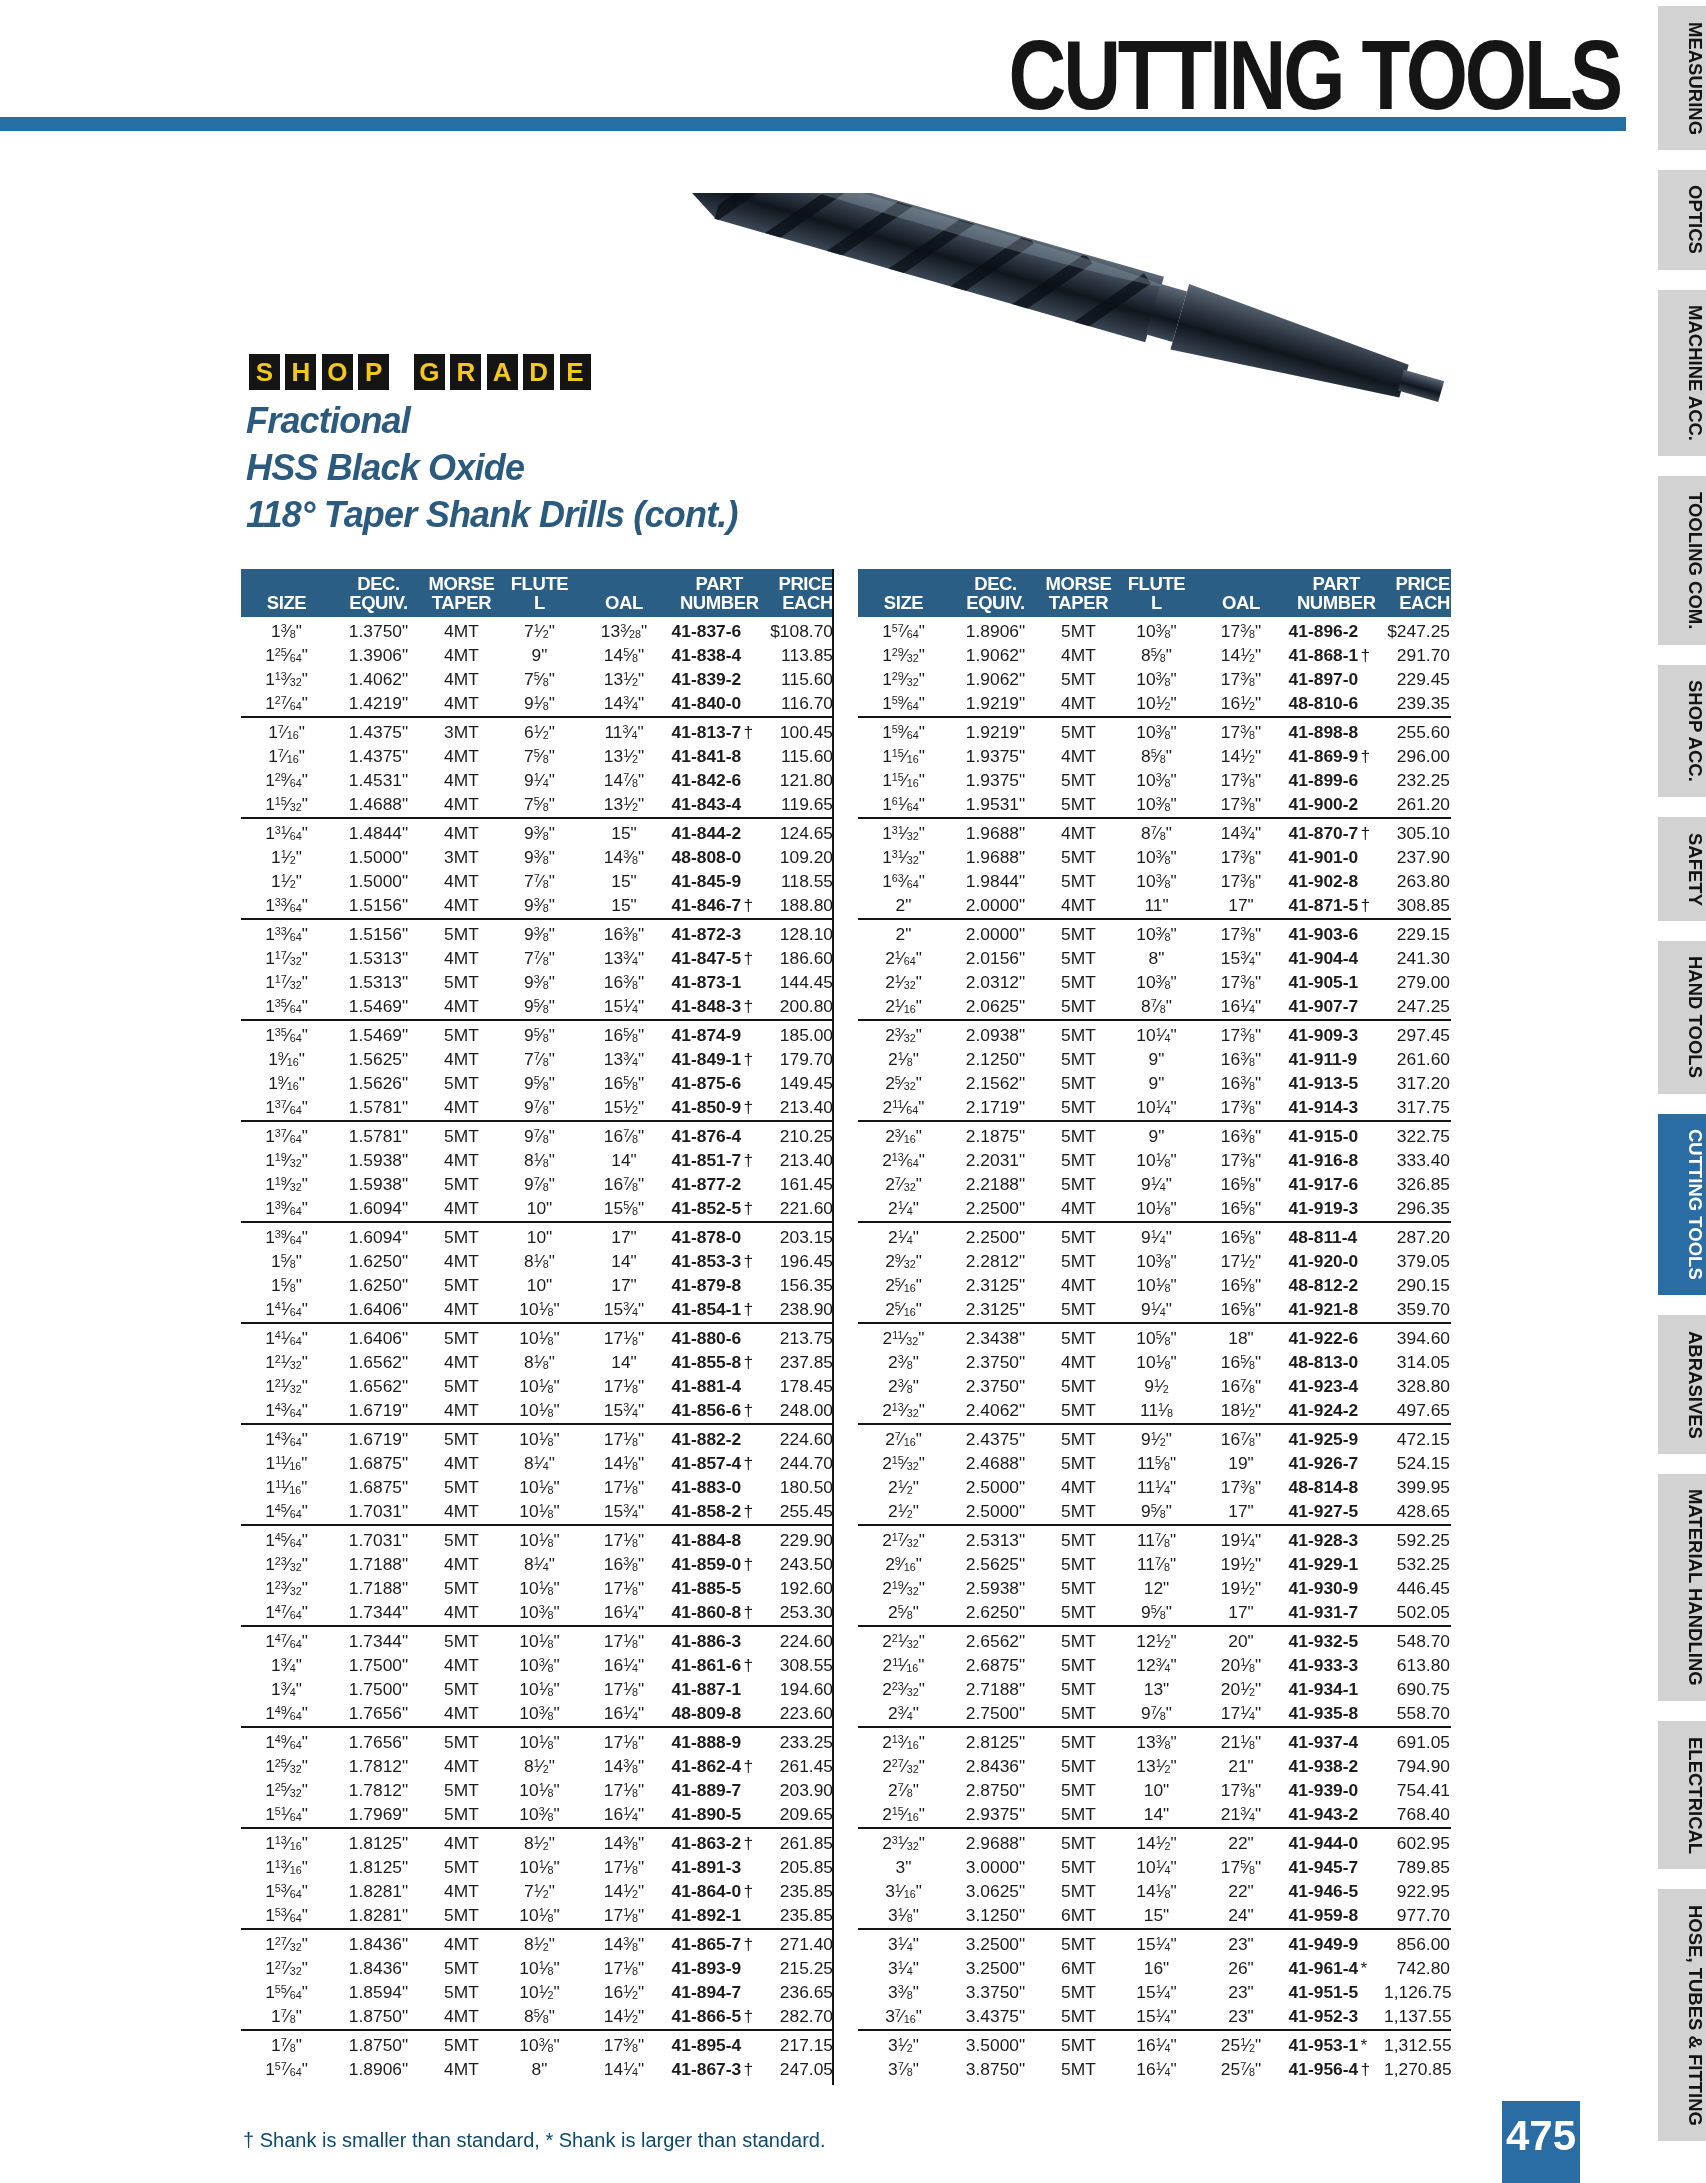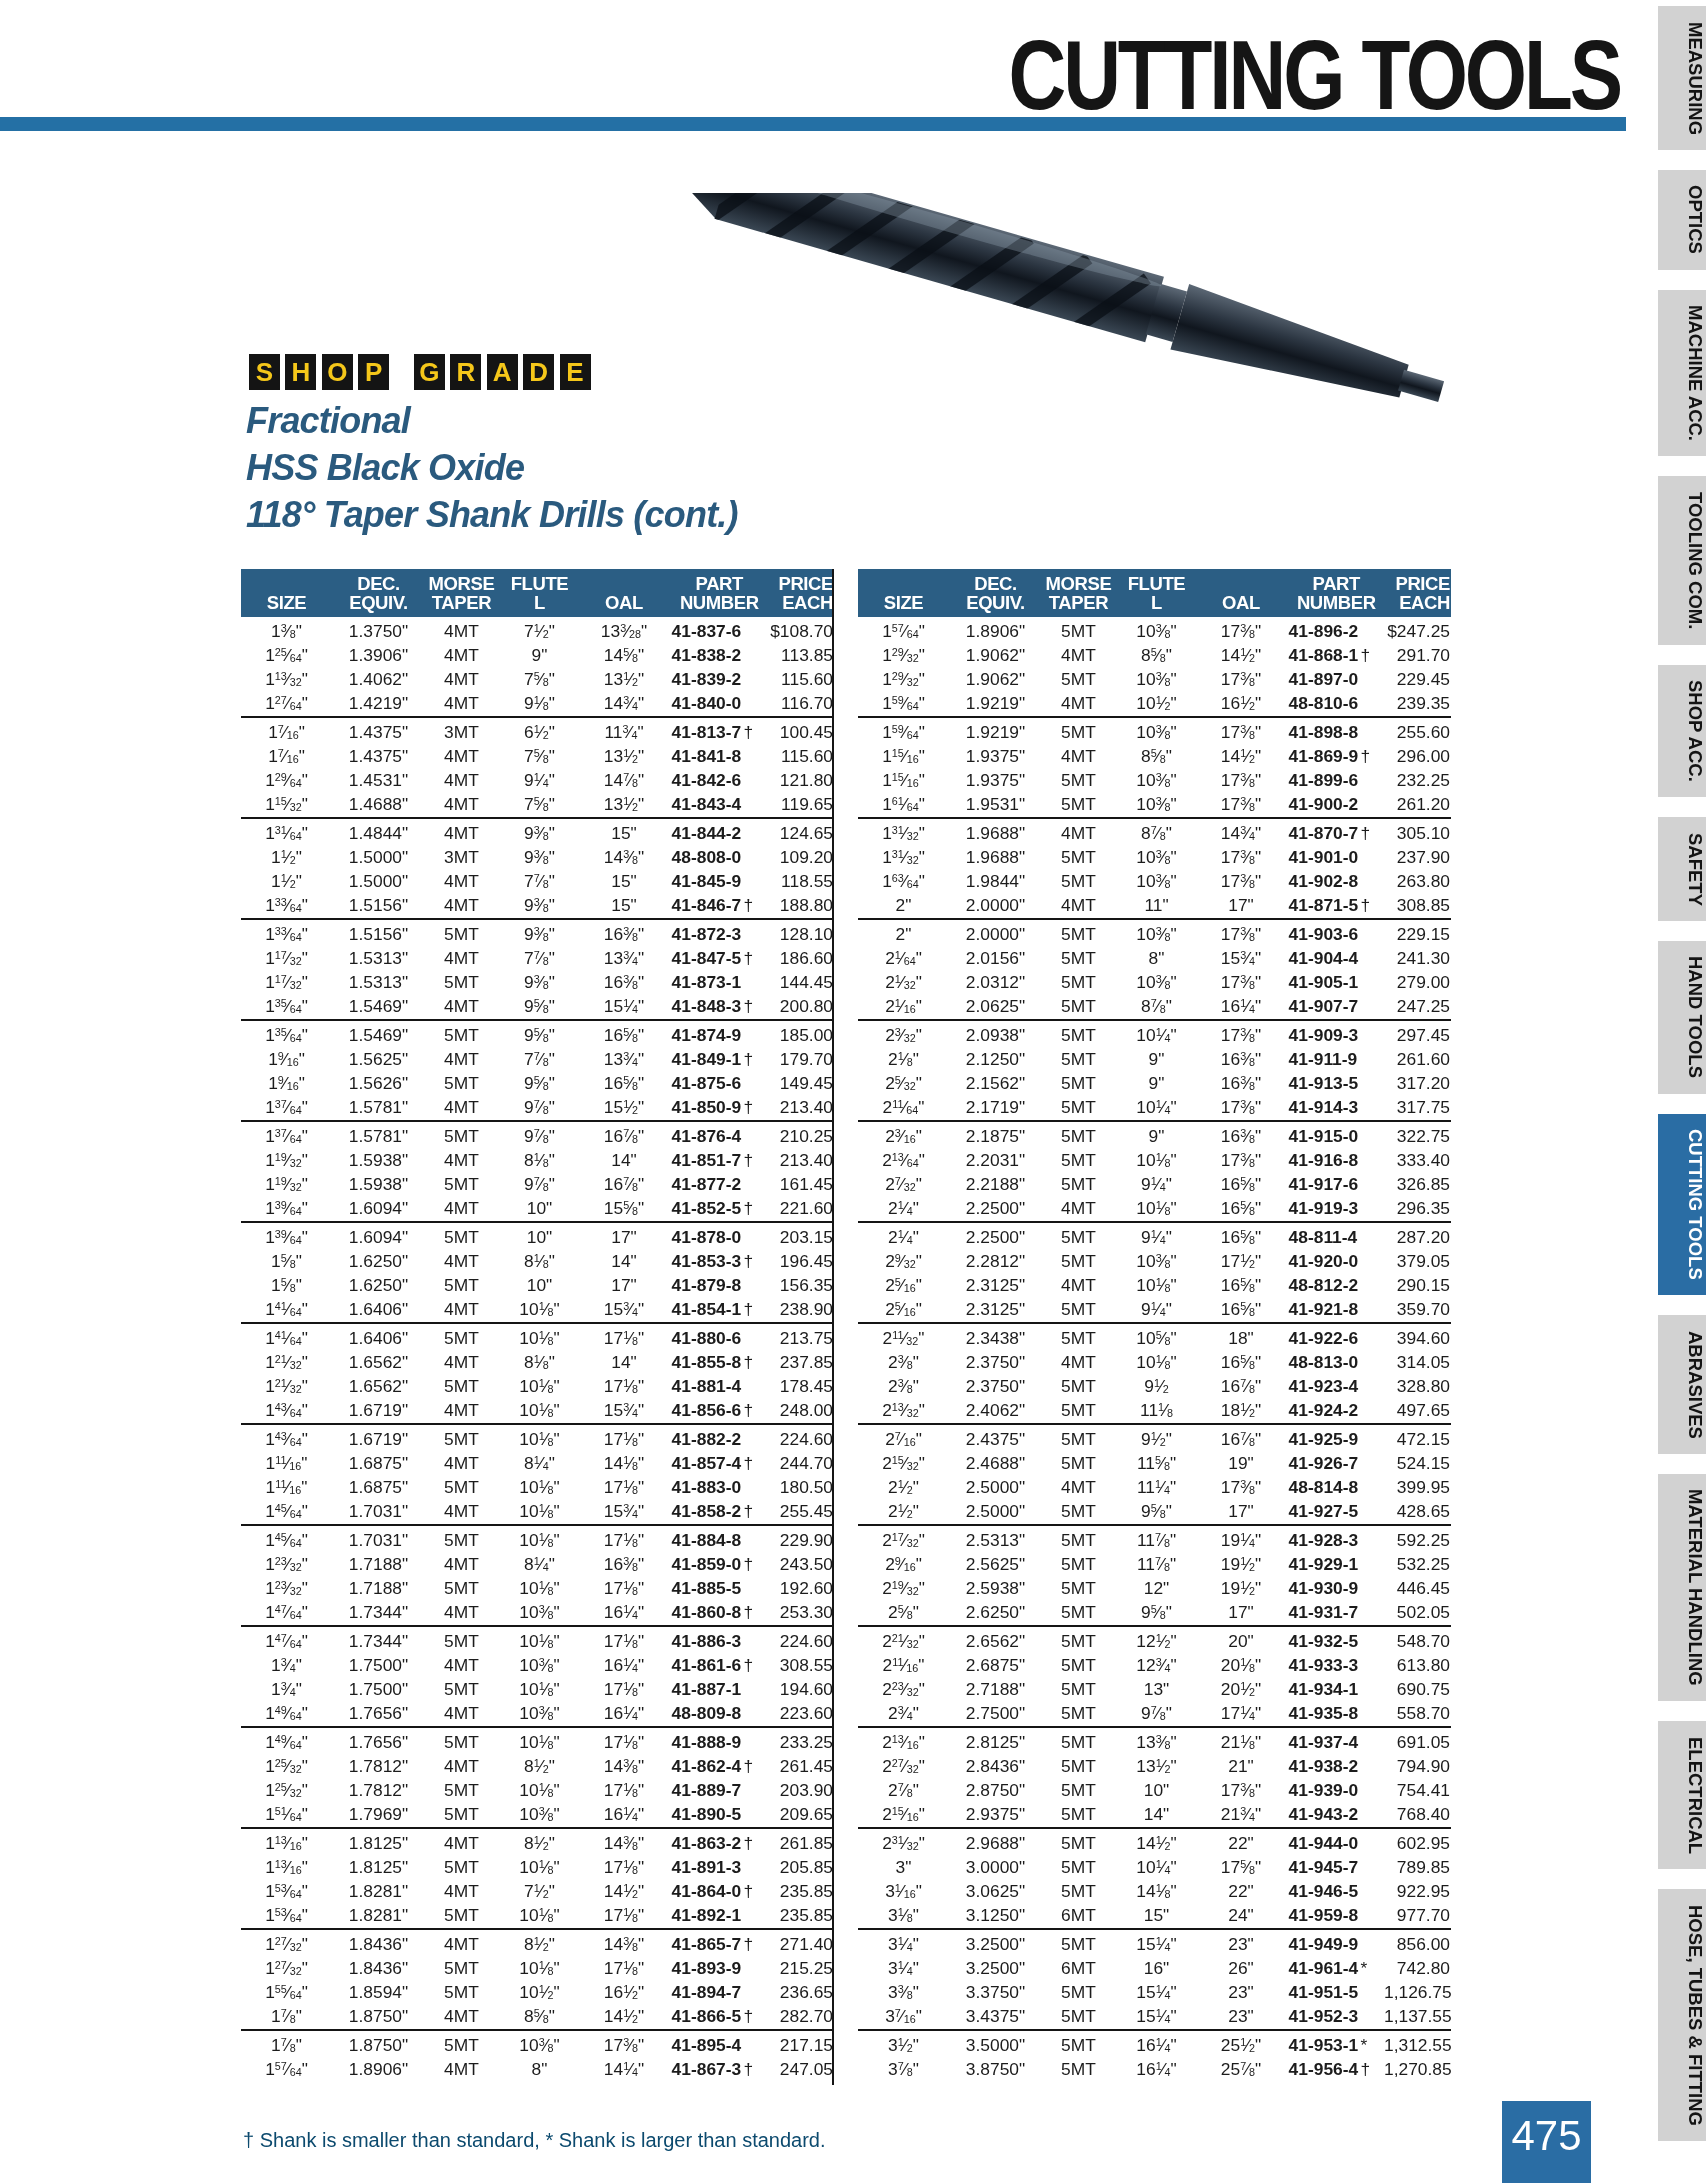--- a/index.html
+++ b/index.html
@@ -48,22 +48,22 @@
   .c6{width:66px;text-align:right;}
   .hc.c5{font-weight:700;align-items:center;}
   sup{font-size:0.62em;vertical-align:0.5em;line-height:0;}
   sub{font-size:0.62em;vertical-align:-0.12em;line-height:0;}
   .mark{font-weight:400;margin-left:2.3px;}
 
   
   .footnote{position:absolute;left:243px;top:2129px;font-size:20px;color:#0c4a6e;}
 
   
-  .page-box{position:absolute;left:1502px;top:2101px;width:89px;height:82px;
-    background:var(--pagebox);color:#fff;font-size:42px;font-weight:400;
+  .page-box{position:absolute;left:1502px;top:2101px;width:78px;height:82px;
+    background:var(--pagebox);color:#fff;font-size:42px;font-weight:700;
     display:flex;justify-content:center;padding-top:10.8px;box-sizing:border-box;}
 
   
   .sidebar{position:absolute;right:0;top:0;width:48px;height:2183px;display:flex;
     flex-direction:column;gap:20px;padding-top:6.2px;box-sizing:border-box;}
   .stab{background:var(--tab-bg);color:#141414;writing-mode:vertical-rl;
     font-size:18.5px;font-weight:700;letter-spacing:0px;text-align:center;
     padding:15.4px 0;flex:0 1 auto;white-space:nowrap;width:48px;box-sizing:border-box;}
   .stab.active{background:var(--active-tab);color:#fff;}
 </style>
@@ -163,21 +163,21 @@
         <div class="c4">13<sup>3</sup>⁄<sub>28</sub>"</div>
         <div class="c5">41-837-6</div>
         <div class="c6">$108.70</div>
       </div>
       <div class="tr">
         <div class="c0">1<sup>25</sup>⁄<sub>64</sub>"</div>
         <div class="c1">1.3906"</div>
         <div class="c2">4MT</div>
         <div class="c3">9"</div>
         <div class="c4">14<sup>5</sup>⁄<sub>8</sub>"</div>
-        <div class="c5">41-838-2</div>
+        <div class="c5">41-838-4</div>
         <div class="c6">113.85</div>
       </div>
       <div class="tr">
         <div class="c0">1<sup>13</sup>⁄<sub>32</sub>"</div>
         <div class="c1">1.4062"</div>
         <div class="c2">4MT</div>
         <div class="c3">7<sup>5</sup>⁄<sub>8</sub>"</div>
         <div class="c4">13<sup>1</sup>⁄<sub>2</sub>"</div>
         <div class="c5">41-839-2</div>
         <div class="c6">115.60</div>

